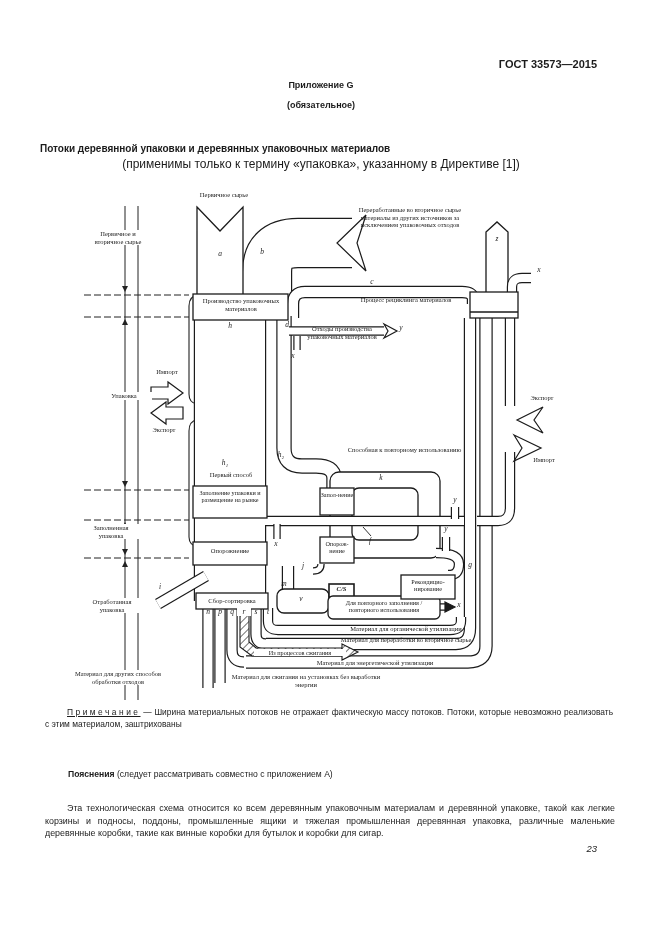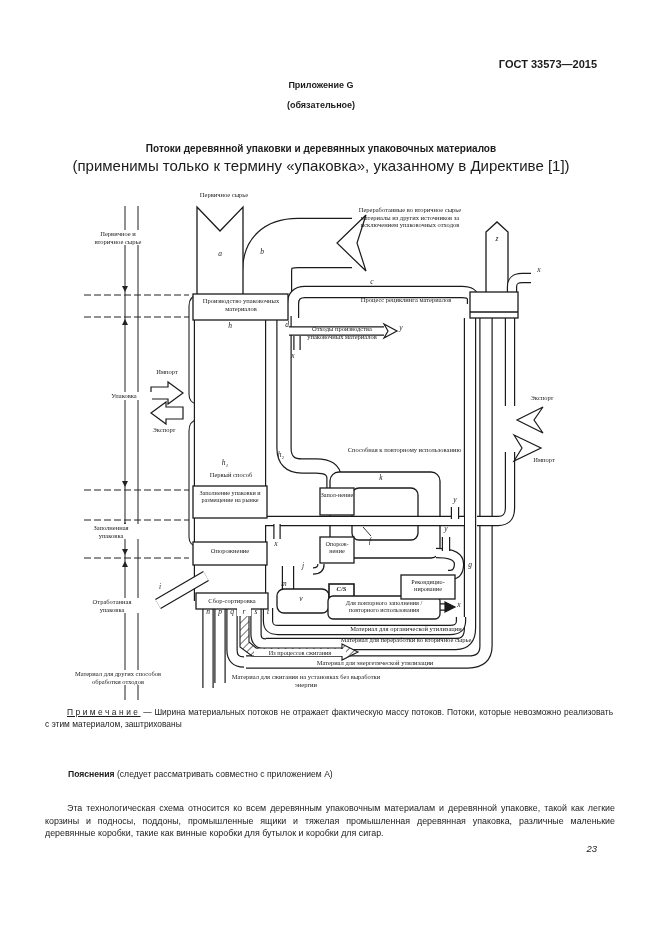--- a/index.html
+++ b/index.html
@@ -4,22 +4,22 @@
 <style>
   html,body{margin:0;padding:0;background:#e8e8e8;}
   #page{position:relative;width:661px;height:935px;background:#fff;overflow:hidden;
         font-family:"Liberation Sans","DejaVu Sans",sans-serif;color:#1b1b1b;
         border-bottom:2px solid #9a9a9a;}
   #page svg{position:absolute;left:0;top:0;}
   .abs{position:absolute;}
   .doc{font-family:"Liberation Sans","DejaVu Sans",sans-serif;}
   .hdr{font-weight:bold;font-size:11px;text-align:right;}
   .appx{font-weight:bold;font-size:9px;text-align:center;}
-  .ttl{font-weight:bold;font-size:10px;text-align:center;}
-  .sttl{font-size:15px;text-align:center;}
+  .ttl{font-weight:bold;font-size:10px;}
+  .sttl{font-size:12px;text-align:center;}
   .note{font-size:8.4px;line-height:12.4px;text-align:justify;text-indent:22px;}
   .sp{letter-spacing:2.5px;text-decoration:underline;}
   .cap{font-size:8.4px;text-align:center;}
   .expl{font-size:8.6px;}
   .g1{font-size:8.8px;font-weight:bold;}
   .body-p{font-size:8.9px;line-height:12.6px;text-align:justify;text-indent:22px;}
   .pnum{font-size:9.5px;text-align:right;}
   .lbl{position:absolute;font-family:"Liberation Serif","DejaVu Serif",serif;
        font-size:6.5px;line-height:7.6px;text-align:center;color:#1b1b1b;}
   .sm{font-size:6.2px;line-height:7.2px;}

